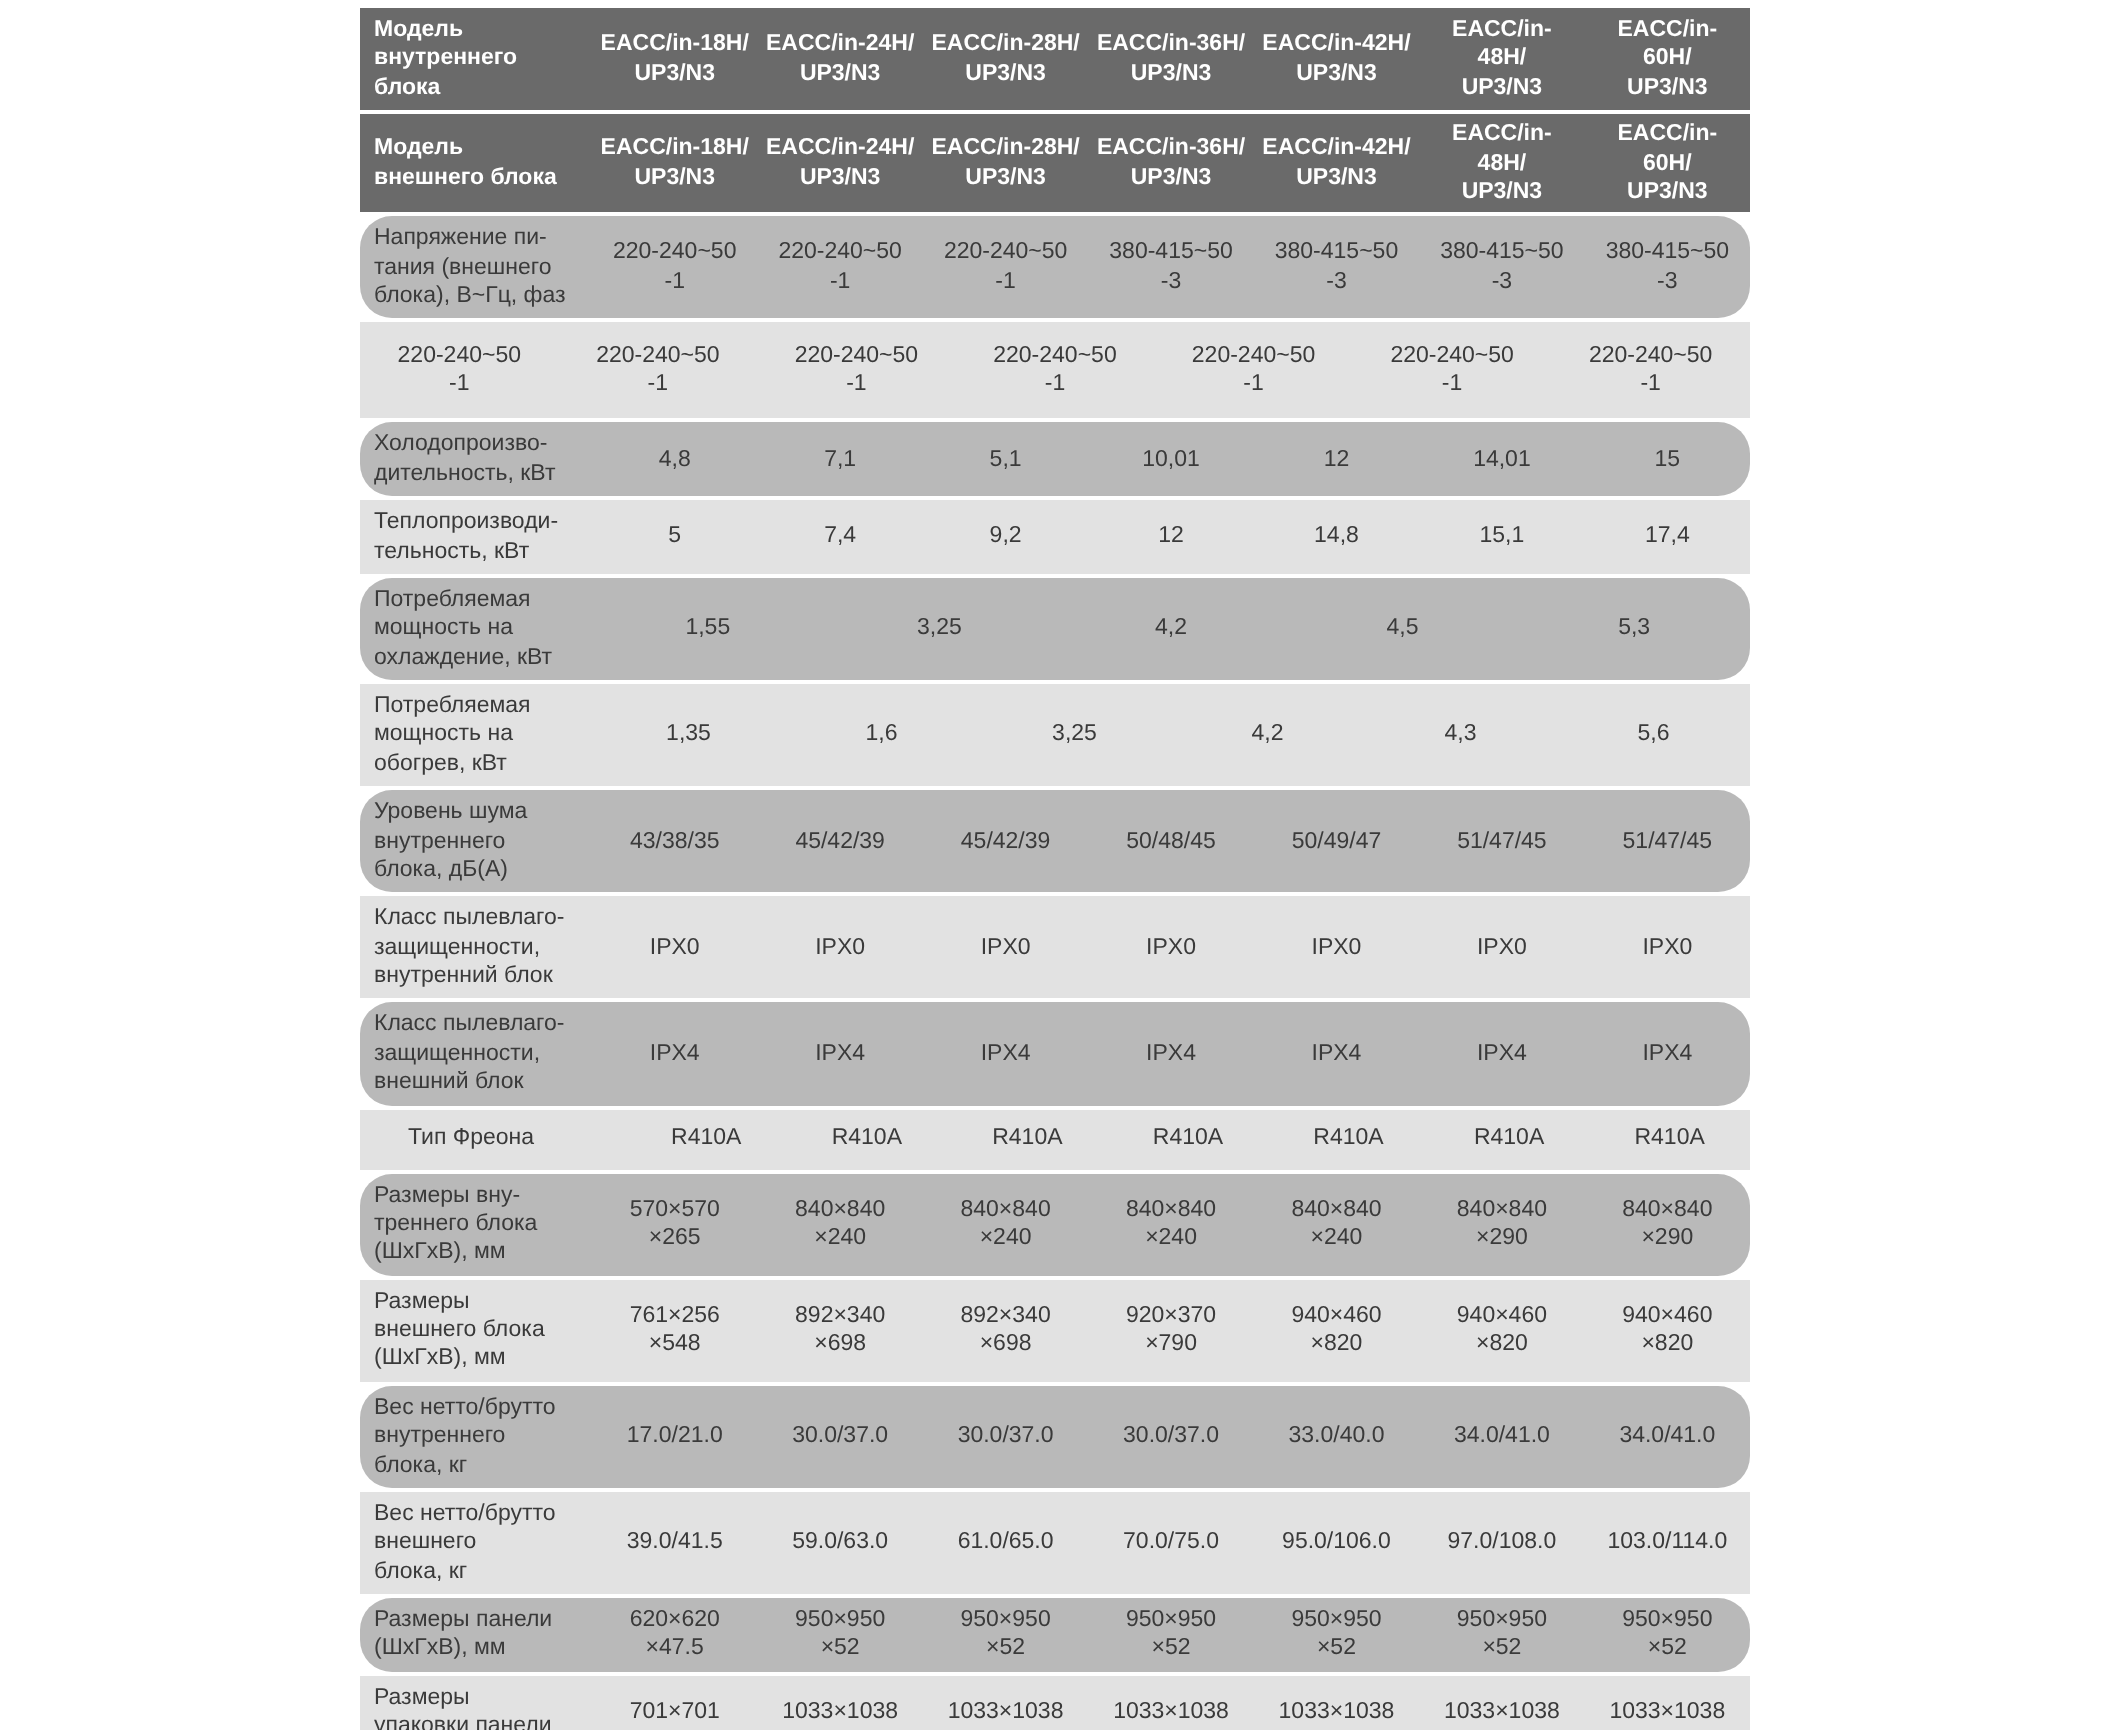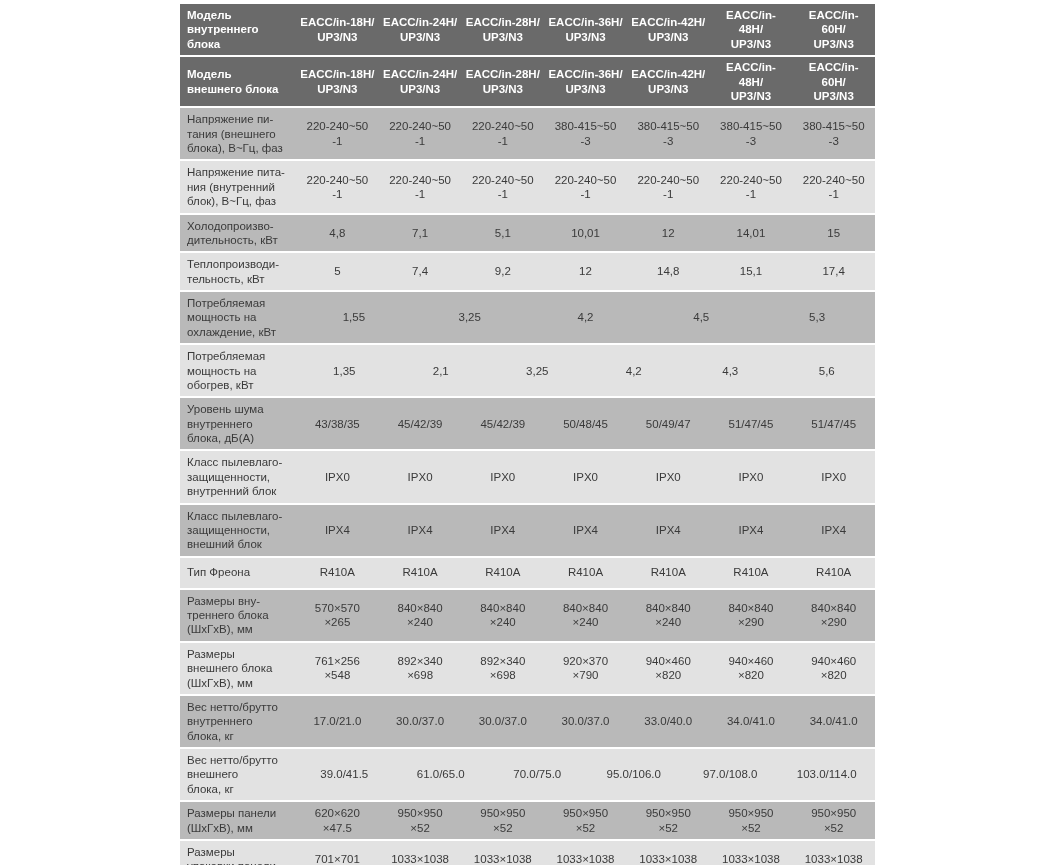--- a/index.html
+++ b/index.html
@@ -28,21 +28,21 @@
   .row {
     display: flex;
     margin-bottom: 2px;
     color: var(--body-text);
   }
   .row.header {
     background: var(--header-bg);
     color: var(--header-text);
     font-weight: bold;
   }
-  .row.dark  { background: var(--row-dark); }
+  .row.dark  { background: var(--row-dark); border-radius: 16px; }
   .row.light { background: var(--row-light); }
   .label {
     width: 116px;
     flex: 0 0 116px;
     padding: 4px 2px 4px 7px;
     display: flex;
     align-items: center;
     white-space: pre-line;
     font-size: 11.5px;
     line-height: 1.25;
@@ -118,23 +118,20 @@
           <div class="cell">380-415~50
 -3</div>
           <div class="cell">380-415~50
 -3</div>
           <div class="cell">380-415~50
 -3</div>
           <div class="cell">380-415~50
 -3</div>
         </div>
         <div class="row light" style="min-height: 48px;">
-          <div class="label">Напряжение пита-
-ния (внутренний
-блок), В~Гц, фаз</div>
           <div class="cell">220-240~50
 -1</div>
           <div class="cell">220-240~50
 -1</div>
           <div class="cell">220-240~50
 -1</div>
           <div class="cell">220-240~50
 -1</div>
           <div class="cell">220-240~50
 -1</div>
@@ -173,21 +170,21 @@
           <div class="cell">3,25</div>
           <div class="cell">4,2</div>
           <div class="cell">4,5</div>
           <div class="cell">5,3</div>
         </div>
         <div class="row light" style="min-height: 50px;">
           <div class="label">Потребляемая
 мощность на
 обогрев, кВт</div>
           <div class="cell">1,35</div>
-          <div class="cell">2,1</div>
+          <div class="cell">1,6</div>
           <div class="cell">3,25</div>
           <div class="cell">4,2</div>
           <div class="cell">4,3</div>
           <div class="cell">5,6</div>
         </div>
         <div class="row dark" style="min-height: 46px;">
           <div class="label">Уровень шума
 внутреннего
 блока, дБ(А)</div>
           <div class="cell">43/38/35</div>
@@ -215,31 +212,31 @@
 защищенности,
 внешний блок</div>
           <div class="cell">IPX4</div>
           <div class="cell">IPX4</div>
           <div class="cell">IPX4</div>
           <div class="cell">IPX4</div>
           <div class="cell">IPX4</div>
           <div class="cell">IPX4</div>
           <div class="cell">IPX4</div>
         </div>
-        <div class="row light" style="min-height: 30px;">
+        <div class="row light" style="min-height: 30px; padding-left: 17px;">
           <div class="label">Тип Фреона</div>
           <div class="cell">R410A</div>
           <div class="cell">R410A</div>
           <div class="cell">R410A</div>
           <div class="cell">R410A</div>
           <div class="cell">R410A</div>
           <div class="cell">R410A</div>
           <div class="cell">R410A</div>
         </div>
-        <div class="row dark" style="min-height: 48px; justify-content: flex-end;">
+        <div class="row dark" style="min-height: 48px;">
           <div class="label">Размеры вну-
 треннего блока
 (ШхГхВ), мм</div>
           <div class="cell">570×570
 ×265</div>
           <div class="cell">840×840
 ×240</div>
           <div class="cell">840×840
 ×240</div>
           <div class="cell">840×840
@@ -280,20 +277,21 @@
           <div class="cell">30.0/37.0</div>
           <div class="cell">33.0/40.0</div>
           <div class="cell">34.0/41.0</div>
           <div class="cell">34.0/41.0</div>
         </div>
         <div class="row light" style="min-height: 48px;">
           <div class="label">Вес нетто/брутто
 внешнего
 блока, кг</div>
           <div class="cell">39.0/41.5</div>
+          <div class="cell">59.0/63.0</div>
           <div class="cell">61.0/65.0</div>
           <div class="cell">70.0/75.0</div>
           <div class="cell">95.0/106.0</div>
           <div class="cell">97.0/108.0</div>
           <div class="cell">103.0/114.0</div>
         </div>
         <div class="row dark" style="min-height: 33px;">
           <div class="label">Размеры панели
 (ШхГхВ), мм</div>
           <div class="cell">620×620

